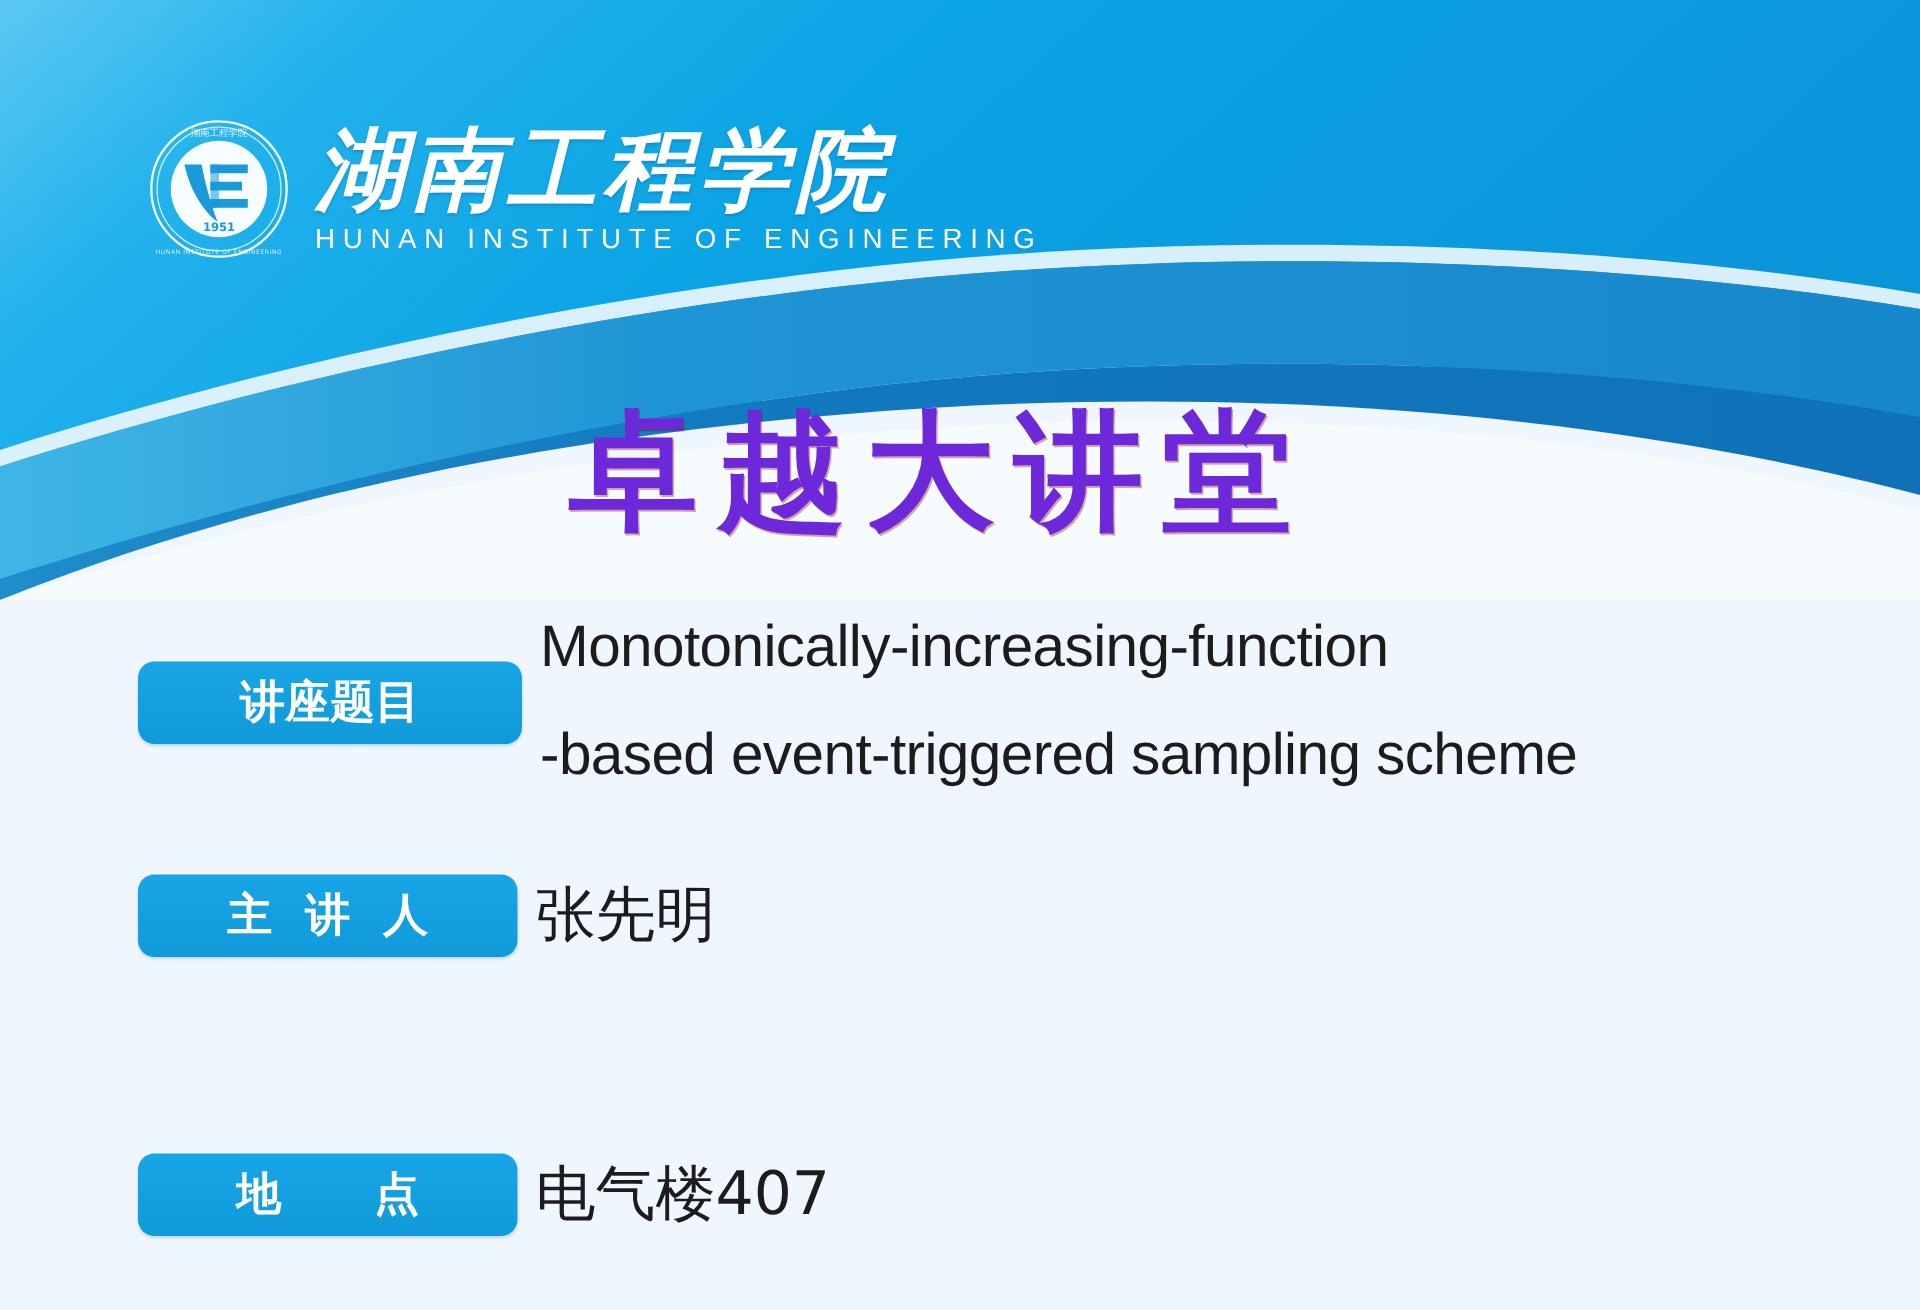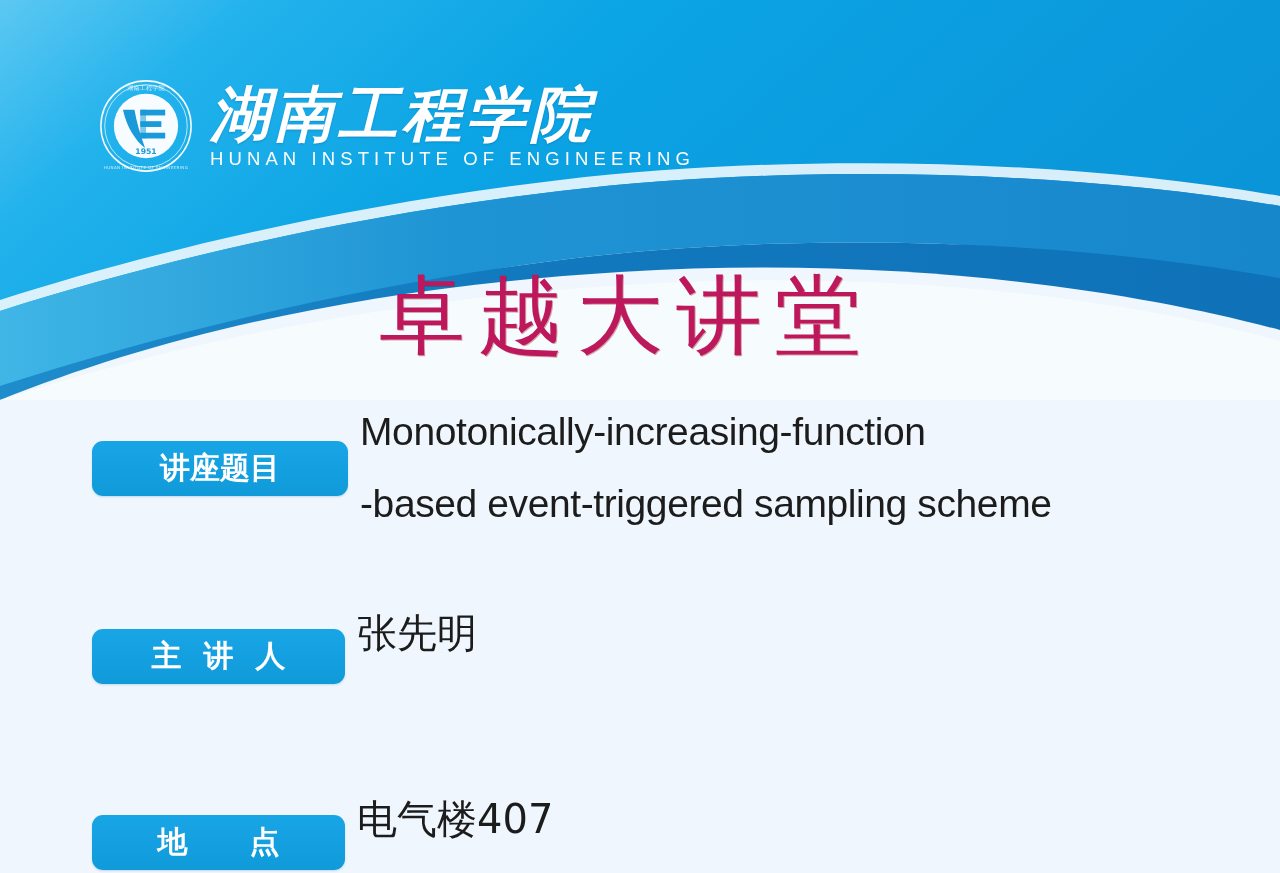--- a/index.html
+++ b/index.html
@@ -86,22 +86,22 @@
     top: 272px;
     width: 1280px;
     text-align: center;
     z-index: 6;
   }
   .headline-text {
     display: inline-block;
     font-family: "DejaVu Serif", "Liberation Serif", serif;
     font-size: 86px;
     line-height: 1;
-    font-weight: 400;
-    color: #be185d;
+    font-weight: 700;
+    color: #6d28d9;
     letter-spacing: 13px;
     padding-left: 13px;
     text-shadow: 1px 1px 0 rgba(150,0,10,0.35);
     margin-left: -40px;
   }
 
   
   .info {
     position: absolute;
     left: 0;
@@ -129,21 +129,21 @@
     display: flex;
     align-items: center;
     justify-content: center;
     font-family: "DejaVu Sans", "Liberation Sans", sans-serif;
     font-size: 30px;
     font-weight: 700;
     box-shadow: 0 1px 2px rgba(10,100,160,0.20);
     box-sizing: border-box;
   }
   .badge-wide  { width: 256px; }
-  .badge-std   { width: 253px; margin-top: 46px; }
+  .badge-std   { width: 253px; }
   .badge-sp1   { letter-spacing: 0px; }
   .badge-sp2   { letter-spacing: 22px; padding-left: 22px; }
   .badge-sp3   { letter-spacing: 62px; padding-left: 62px; }
 
   .value {
     margin-left: 12px;
     color: #1c1c1c;
     font-family: "DejaVu Sans", "Liberation Sans", sans-serif;
     font-weight: 400;
   }

